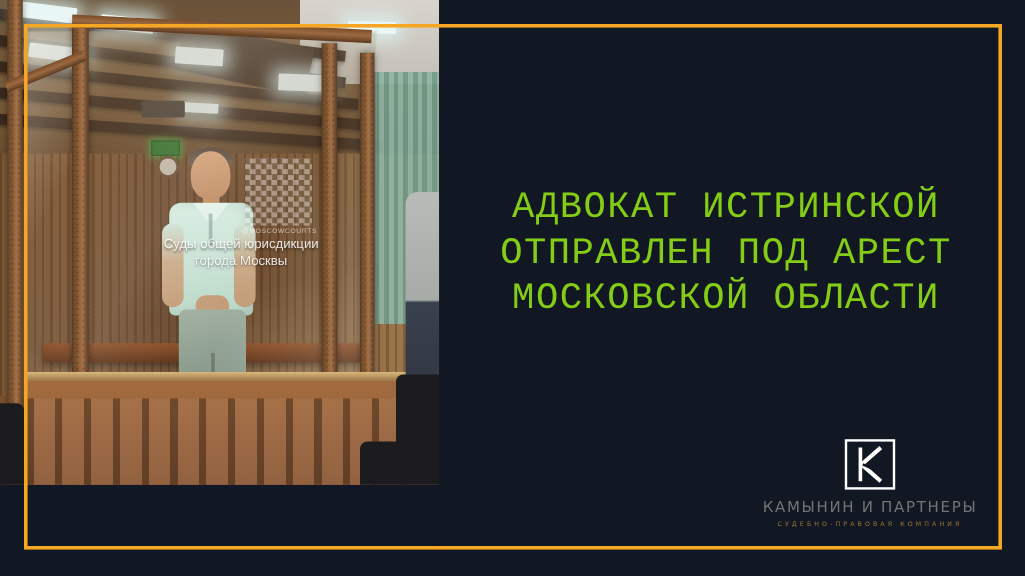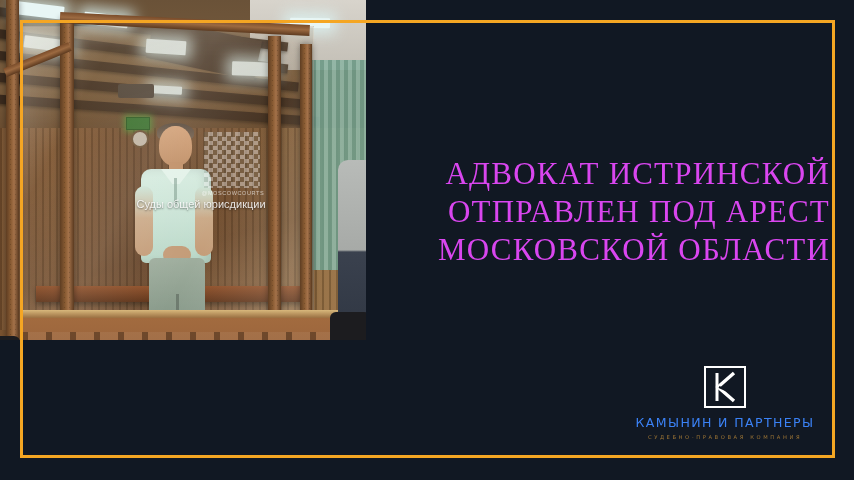--- a/index.html
+++ b/index.html
@@ -19,21 +19,21 @@
     overflow: hidden;
     background: #111823;
   }
 
   
   .photo {
     position: absolute;
     left: 0;
     top: 0;
     width: 366px;
-    height: 340px;
+    height: 404px;
     overflow: hidden;
     background: #be185d;
   }
 
   
   .wall-back {
     position: absolute;
     inset: 0;
     background:
       linear-gradient(90deg, #7a5330 0%, #8a5f38 18%, #6d4728 38%, #7d5531 62%, #916a3f 84%, #a07a4a 100%);
@@ -323,48 +323,48 @@
     border: 3px solid #F5A623;
     box-sizing: border-box;
     pointer-events: none;
   }
 
   
   .headline {
     position: absolute;
     left: 380px; top: 155px;
     width: 450px;
-    text-align: right;
-    color: #d946ef;
+    text-align: center;
+    color: #84cc16;
     font-size: 31px;
     line-height: 38px;
     font-weight: 300;
     letter-spacing: 1.2px;
     text-transform: uppercase;
-    font-family: Liberation Serif, serif;
+    font-family: Liberation Mono, monospace;
   }
   .headline .ln { display: block; white-space: nowrap; }
 
   
   .logo-block {
     position: absolute;
     left: 610px; top: 366px;
     width: 230px;
     text-align: center;
   }
   .logo-mark {
     width: 42px; height: 42px;
     margin: 0 auto 7px;
     border: 2px solid #ffffff;
     box-sizing: border-box;
     position: relative;
   }
   .logo-mark svg { display: block; }
   .logo-name {
-    color: #3b82f6;
+    color: #737373;
     font-size: 12.5px;
     letter-spacing: 1.4px;
     font-weight: 400;
     white-space: nowrap;
     font-family: "DejaVu Sans", sans-serif;
   }
   .logo-sub {
     margin-top: 4px;
     color: #9d7535;
     font-size: 5.2px;
@@ -444,20 +444,21 @@
 
     <div class="bystander"></div>
     <div class="chair" style="left:-6px;top:336px;width:26px;height:78px;"></div>
     <div class="chair" style="left:330px;top:312px;width:40px;height:62px;"></div>
     <div class="chair" style="left:300px;top:368px;width:70px;height:86px;"></div>
 
     <div class="qr-wm"></div>
     <div class="qr-handle">@MOSCOWCOURTS</div>
     <div class="wm-text">
       <div>Суды общей юрисдикции</div>
+      <div>города Москвы</div>
     </div>
   </div>
 
   <div class="panel"></div>
 
   <div class="headline">
     <span class="ln">АДВОКАТ ИСТРИНСКОЙ</span>
     <span class="ln">ОТПРАВЛЕН ПОД АРЕСТ</span>
     <span class="ln">МОСКОВСКОЙ ОБЛАСТИ</span>
   </div>

